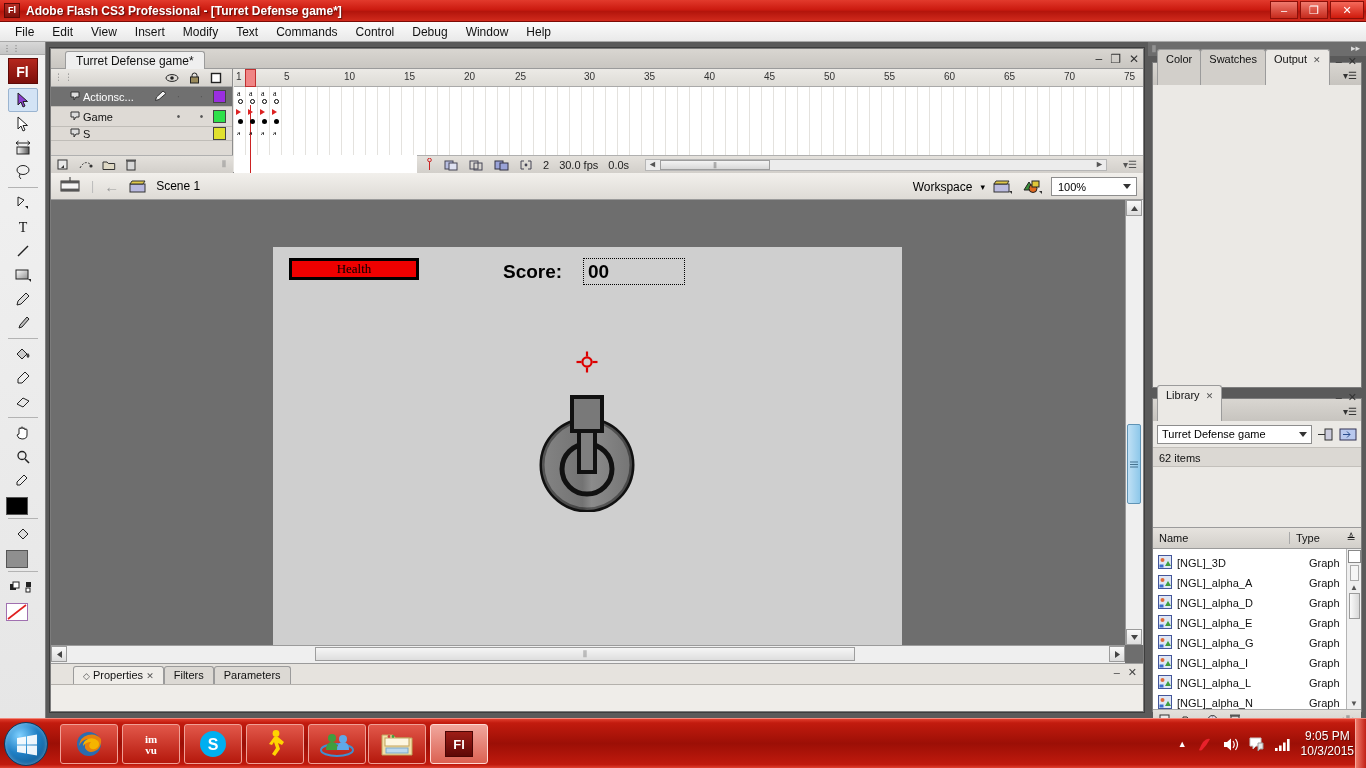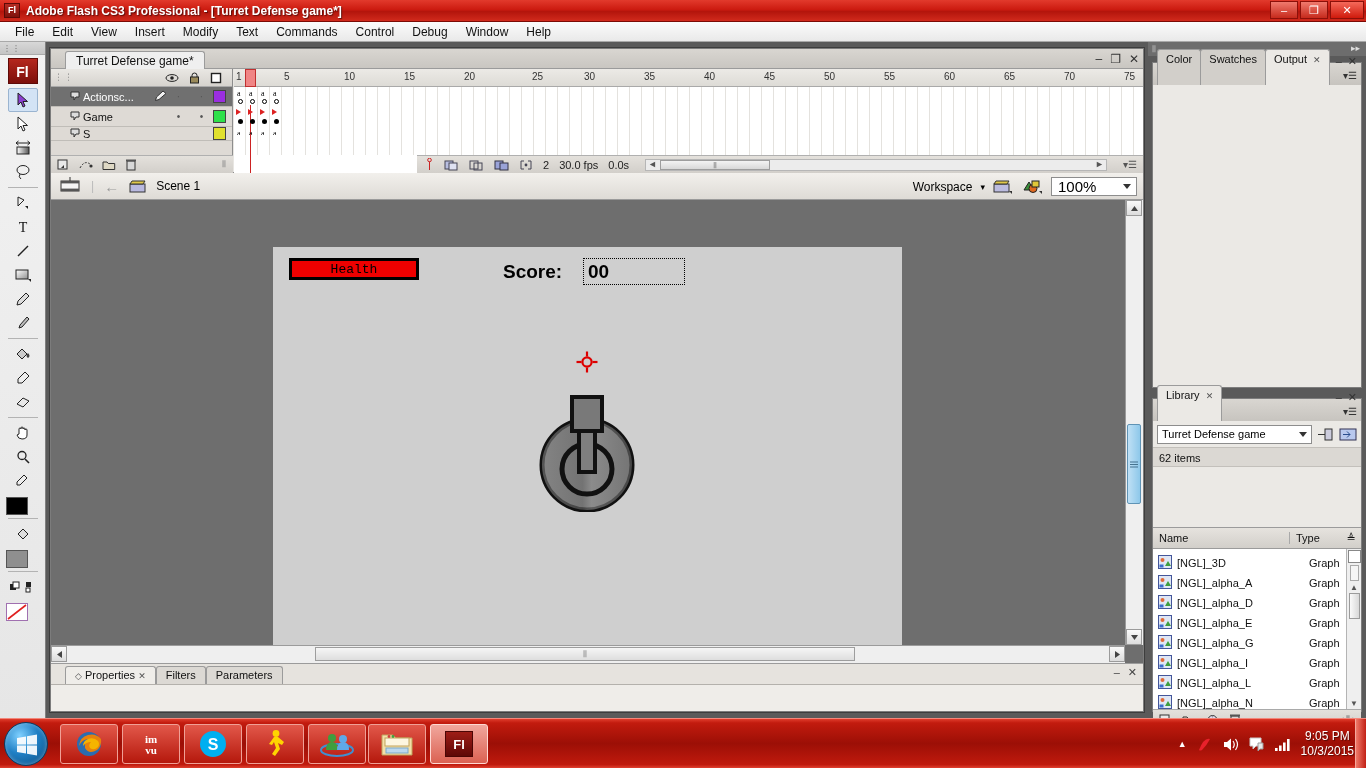--- a/index.html
+++ b/index.html
@@ -135,52 +135,52 @@
      background:linear-gradient(180deg,#e4e1dc,#d2cfca); border-top:1px solid #b0b0b0;
      display:flex; align-items:center; gap:10px; padding-left:8px; font-size:11px; color:#222;}
   .tl-scroll { flex:1; height:12px; margin:0 6px; background:#ececec; border:1px solid #b6b6b6; position:relative;}
   .tl-thumb { position:absolute; left:14px; top:0; width:110px; height:10px; background:linear-gradient(180deg,#f3f3f3,#d8d8d8); border:1px solid #9d9d9d; text-align:center; font-size:8px; color:#777; line-height:9px;}
 
   
   .editbar { position:absolute; left:0; top:124px; width:1092px; height:27px;
     background:linear-gradient(180deg,#f2f0ec,#dedbd6); border-bottom:1px solid #9b9b9b;
     display:flex; align-items:center; padding-left:8px; gap:10px; font-size:12px;}
   .eb-right { position:absolute; right:6px; top:0; height:27px; display:flex; align-items:center; gap:8px; }
-  .zoom-select { width:86px; height:19px; border:1px solid #8d8d8d; background:#fff; font-size:15px;
+  .zoom-select { width:86px; height:19px; border:1px solid #8d8d8d; background:#fff; font-size:11px;
      display:flex; align-items:center; padding-left:6px; position:relative;}
   .zoom-select .arr { position:absolute; right:5px; top:6px; width:0;height:0;
      border-left:4px solid transparent;border-right:4px solid transparent;border-top:5px solid #333;}
 
   
   .stagearea { position:absolute; left:0; top:151px; width:1092px; bottom:48px; background:#6e6e6e; }
   .stage-inner { position:absolute; left:0; top:0; right:18px; bottom:18px; background:#6e6e6e; overflow:hidden;}
   .stage { position:absolute; left:222px; top:47px; width:629px; height:450px; background:#cfcfcf; }
 
   .healthbar { position:absolute; left:16px; top:11px; width:130px; height:22px;
      background:#ee0000; border:3px solid #000; display:flex; align-items:center; justify-content:center;}
-  .healthbar span { font-size:13px; color:#000; font-family:Liberation Mono, monospace;}
+  .healthbar span { font-size:13px; color:#000; font-family:Liberation Serif, serif;}
   .score-label { position:absolute; left:230px; top:14px; font-size:19px; font-weight:bold; color:#000;}
   .score-field { position:absolute; left:310px; top:11px; width:102px; height:27px;
      border:1px dotted #000; background:transparent; font-size:19px; font-weight:bold; color:#000;
      padding-left:4px; line-height:25px;}
 
   .crosshair { position:absolute; left:303px; top:104px; width:22px; height:22px;}
   .turret { position:absolute; left:264px; top:140px; width:100px; height:125px;}
 
   .stage-vscroll { position:absolute; right:0; top:0; width:18px; bottom:18px; background:#efefef; border-left:1px solid #9b9b9b;}
   .stage-hscroll { position:absolute; left:0; bottom:0; right:18px; height:18px; background:#efefef; border-top:1px solid #9b9b9b;}
   .sb-btn { width:16px; height:16px; background:linear-gradient(180deg,#fafafa,#dcdcdc); border:1px solid #9b9b9b; display:flex;align-items:center;justify-content:center;}
   .sb-thumb-v { position:absolute; left:1px; top:224px; width:14px; height:80px;
      background:linear-gradient(90deg,#bfe0f5,#8ec8ea); border:1px solid #5f93b5; border-radius:2px;}
   .sb-thumb-h { position:absolute; top:1px; left:264px; width:540px; height:14px;
      background:linear-gradient(180deg,#f6f6f6,#dedede); border:1px solid #9d9d9d; text-align:center; color:#888; font-size:9px; line-height:13px;}
 
   
   .propsarea { position:absolute; left:0; bottom:0; width:1092px; height:48px; background:#e6e3de; border-top:1px solid #9b9b9b;}
-  .prop-tabs { display:flex; height:20px; padding-left:14px; padding-top:2px; gap:0; }
+  .prop-tabs { display:flex; height:20px; padding-left:22px; padding-top:2px; gap:0; }
   .prop-tab { height:18px; padding:0 9px; font-size:11px; line-height:17px;
      background:#dcd9d4; border:1px solid #9b9b9b; border-bottom:none; border-radius:3px 3px 0 0; color:#111;}
   .prop-tab.active { background:#efede9; }
   .prop-win { position:absolute; right:6px; top:2px; display:flex; gap:8px; color:#444; font-size:11px;}
   .prop-body { position:absolute; left:0; top:20px; right:0; bottom:0; background:#efede9; border-top:1px solid #b4b1ac;}
 
   
   .rightdock { position:absolute; left:1148px; top:0; width:218px; height:676px; background:#5a5a5a; }
   .dock-grip { height:14px; background:#6d6d6d; display:flex; align-items:center; padding-left:4px; position:relative;}
   .dock-grip .dots { color:#bbb; font-size:9px; letter-spacing:1px;}
@@ -494,21 +494,21 @@
         </div>
 
         <div class="tl-right">
           <div class="ruler" id="ruler">
             <div class="playhead" style="left:11px"></div>
           <div class="tick" style="left: 2px;">1</div>
               <div class="tick" style="left: 50px;">5</div>
               <div class="tick" style="left: 110px;">10</div>
               <div class="tick" style="left: 170px;">15</div>
               <div class="tick" style="left: 230px;">20</div>
-              <div class="tick" style="left: 298px;">25</div>
+              <div class="tick" style="left: 281px;">25</div>
               <div class="tick" style="left: 350px;">30</div>
               <div class="tick" style="left: 410px;">35</div>
               <div class="tick" style="left: 470px;">40</div>
               <div class="tick" style="left: 530px;">45</div>
               <div class="tick" style="left: 590px;">50</div>
               <div class="tick" style="left: 650px;">55</div>
               <div class="tick" style="left: 710px;">60</div>
               <div class="tick" style="left: 770px;">65</div>
               <div class="tick" style="left: 830px;">70</div>
               <div class="tick" style="left: 890px;">75</div>

